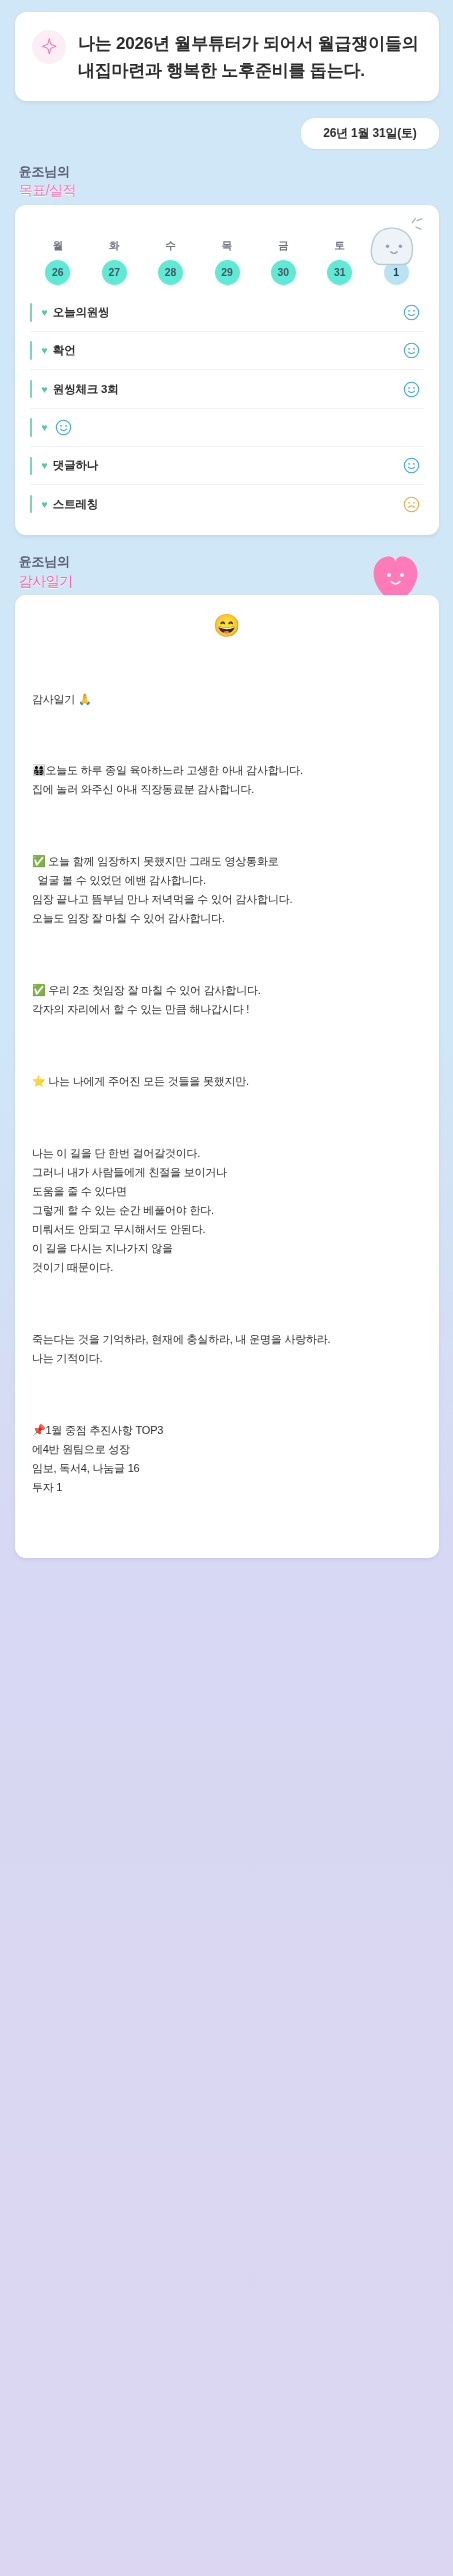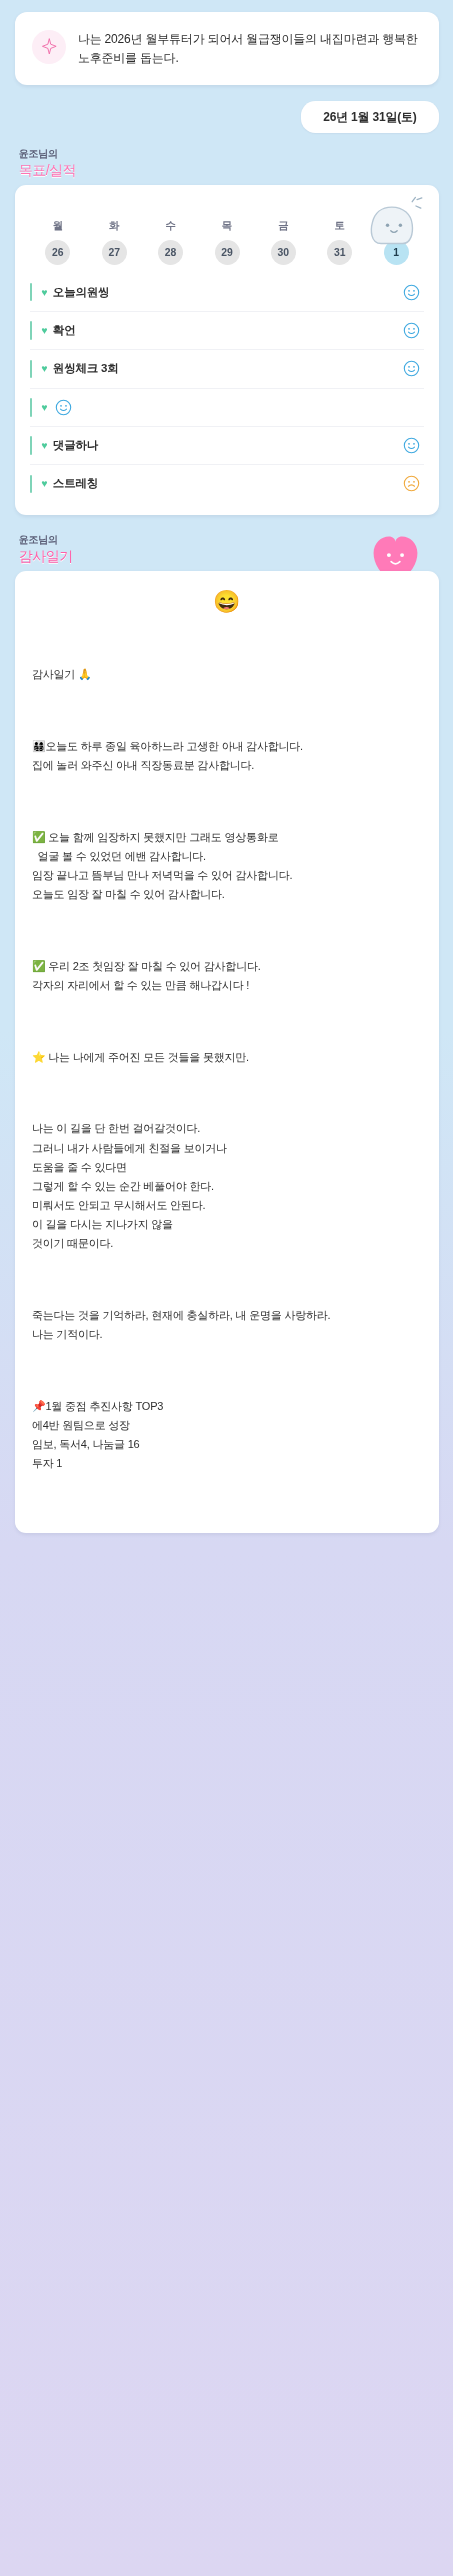--- a/index.html
+++ b/index.html
@@ -37,23 +37,23 @@
     height: 34px;
     border-radius: 50%;
     background: #fdeef6;
     display: flex;
     align-items: center;
     justify-content: center;
     margin-top: 1.1px;
   }
   .sparkle-badge svg { display: block; }
   .intro-text {
-    font-size: 12px;
+    font-size: 17px;
     line-height: 1.62;
-    font-weight: 400;
+    font-weight: 700;
     color: #2b2b2b;
     letter-spacing: -0.2px;
     padding-top: 1.1px;
   }
 
   
   .date-row {
     display: flex;
     justify-content: flex-end;
     margin: 16.5px 0 14.3px 0;
@@ -68,21 +68,21 @@
     box-shadow: 0 0.5px 1.6px rgba(80,90,130,0.12);
     letter-spacing: -0.2px;
   }
 
   
   .section-head {
     padding-left: 3.3px;
     margin-bottom: 6.6px;
   }
   .section-owner {
-    font-size: 10px;
+    font-size: 13px;
     font-weight: 700;
     color: #5b5f77;
     letter-spacing: -0.2px;
     margin-bottom: 1.1px;
   }
   .section-title {
     font-size: 14px;
     font-weight: 400;
     color: #ff73b3;
     letter-spacing: -0.5px;
@@ -128,21 +128,21 @@
     text-align: center;
     margin-bottom: 8.8px;
   }
   .daynum {
     display: inline-flex;
     align-items: center;
     justify-content: center;
     width: 25px;
     height: 25px;
     border-radius: 50%;
-    background: #e5e5e5;
+    background: #5eead4;
     color: #4a5565;
     font-size: 10.4px;
     font-weight: 700;
     margin: 0 auto;
   }
   .daynum.active {
     background: #b8e3f3;
     color: #1f3d4d;
   }
 

